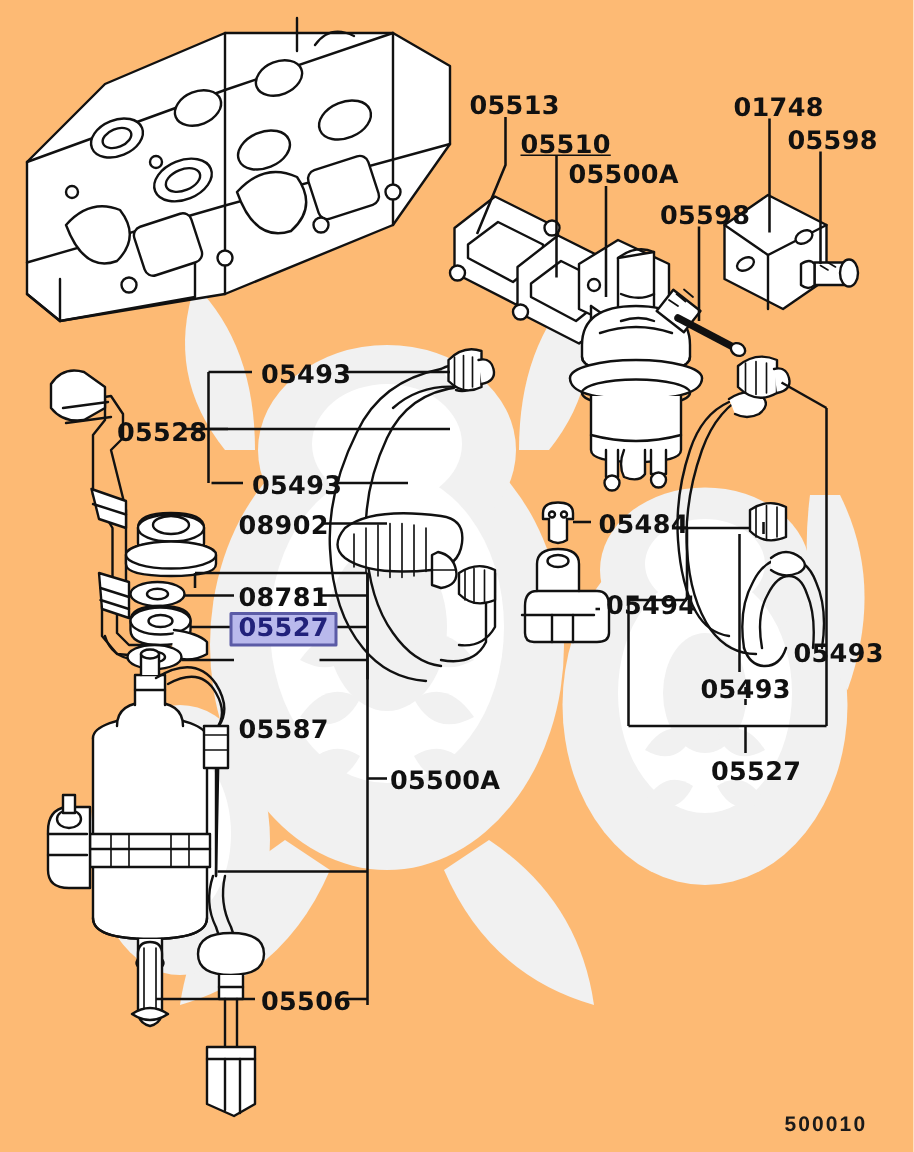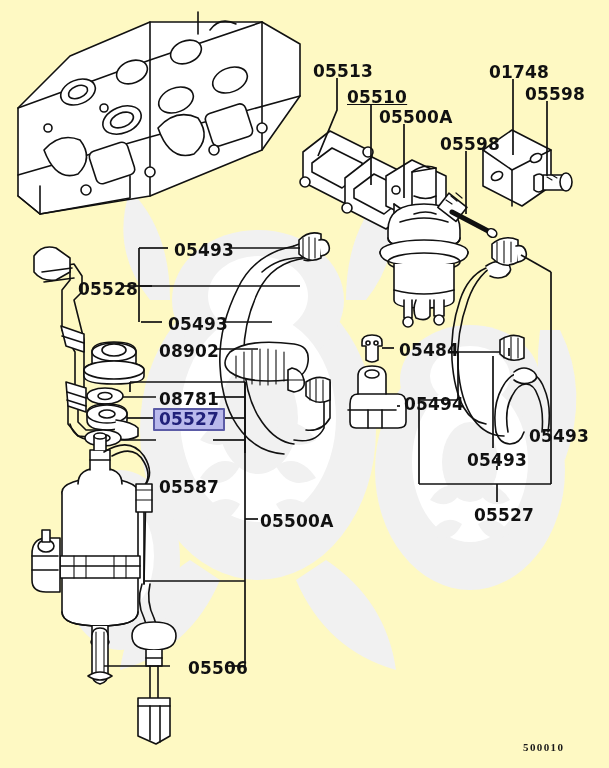--- a/index.html
+++ b/index.html
@@ -8,21 +8,21 @@
     padding: 0;
     background: #ffffff;
   }
   body {
     font-family: "DejaVu Sans", sans-serif;
   }
   #page {
     position: relative;
     width: 609px;
     height: 768px;
-    background: #fef9c3;
+    background: #fdba74;
     overflow: hidden;
   }
   #artwork, #overlay, #watermark {
     position: absolute;
     left: 0;
     top: 0;
     width: 609px;
     height: 768px;
   }
   #watermark { z-index: 1; }
@@ -44,22 +44,22 @@
     color: #21217a;
     background: #b9b9ec;
     border: 2px solid #5b5ba6;
     padding: 1px 4px;
     margin-left: -6px;
     margin-top: -3px;
     border-radius: 1px;
   }
   .dlabel {
     position: absolute;
-    font-family: Liberation Serif, serif;
-    font-size: 11px;
+    font-family: Liberation Sans, sans-serif;
+    font-size: 14px;
     font-weight: bold;
     color: #1a1a1a;
     letter-spacing: 1.4px;
     white-space: nowrap;
     z-index: 4;
   }
 </style>
 </head>
 <body>
 
@@ -455,18 +455,18 @@
       <div class="plabel" style="left: 159px; top: 343px;">08902</div>
       <div class="plabel" style="left: 399px; top: 342px;">05484</div>
       <div class="plabel" style="left: 159px; top: 391px;">08781</div>
       <div class="plabel hl" style="left: 159px; top: 411px;">05527</div>
       <div class="plabel" style="left: 159px; top: 434px; margin-top: 45px;">05587</div>
       <div class="plabel" style="left: 404px; top: 396px;">05494</div>
       <div class="plabel" style="left: 529px; top: 428px;">05493</div>
       <div class="plabel" style="left: 467px; top: 452px;">05493</div>
       <div class="plabel" style="left: 260px; top: 513px;">05500A</div>
       <div class="plabel" style="left: 474px; top: 507px;">05527</div>
-      <div class="plabel" style="left: 188px; top: 660px;">05506</div>
+      <div class="plabel" style="left: 174px; top: 660px;">05506</div>
     </div>
 
   <div class="dlabel" id="diagram-number" style="left: 523px; top: 741px;">500010</div>
 
 </div>
 
 </body></html>

